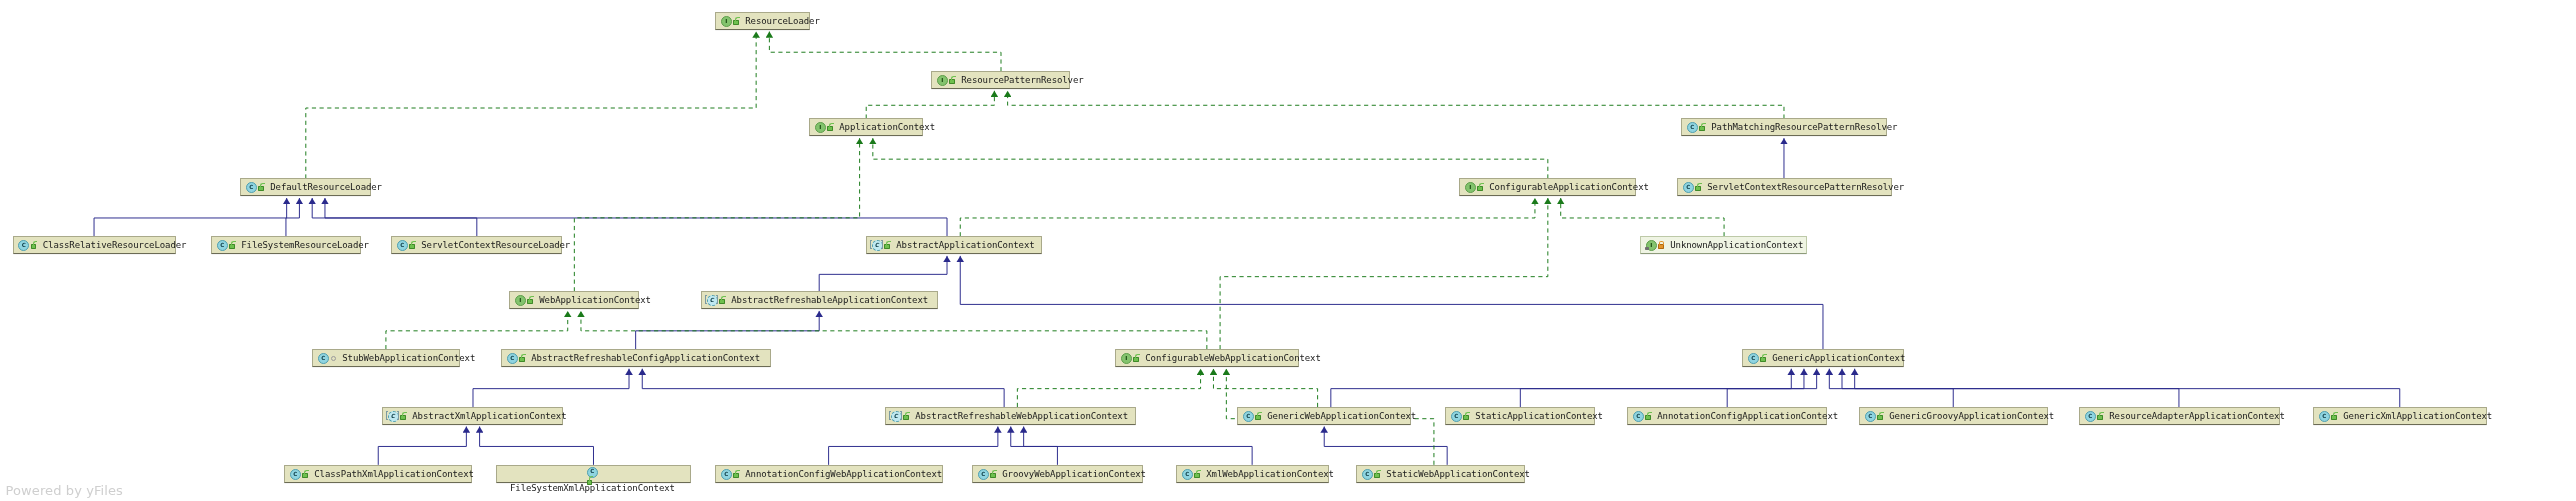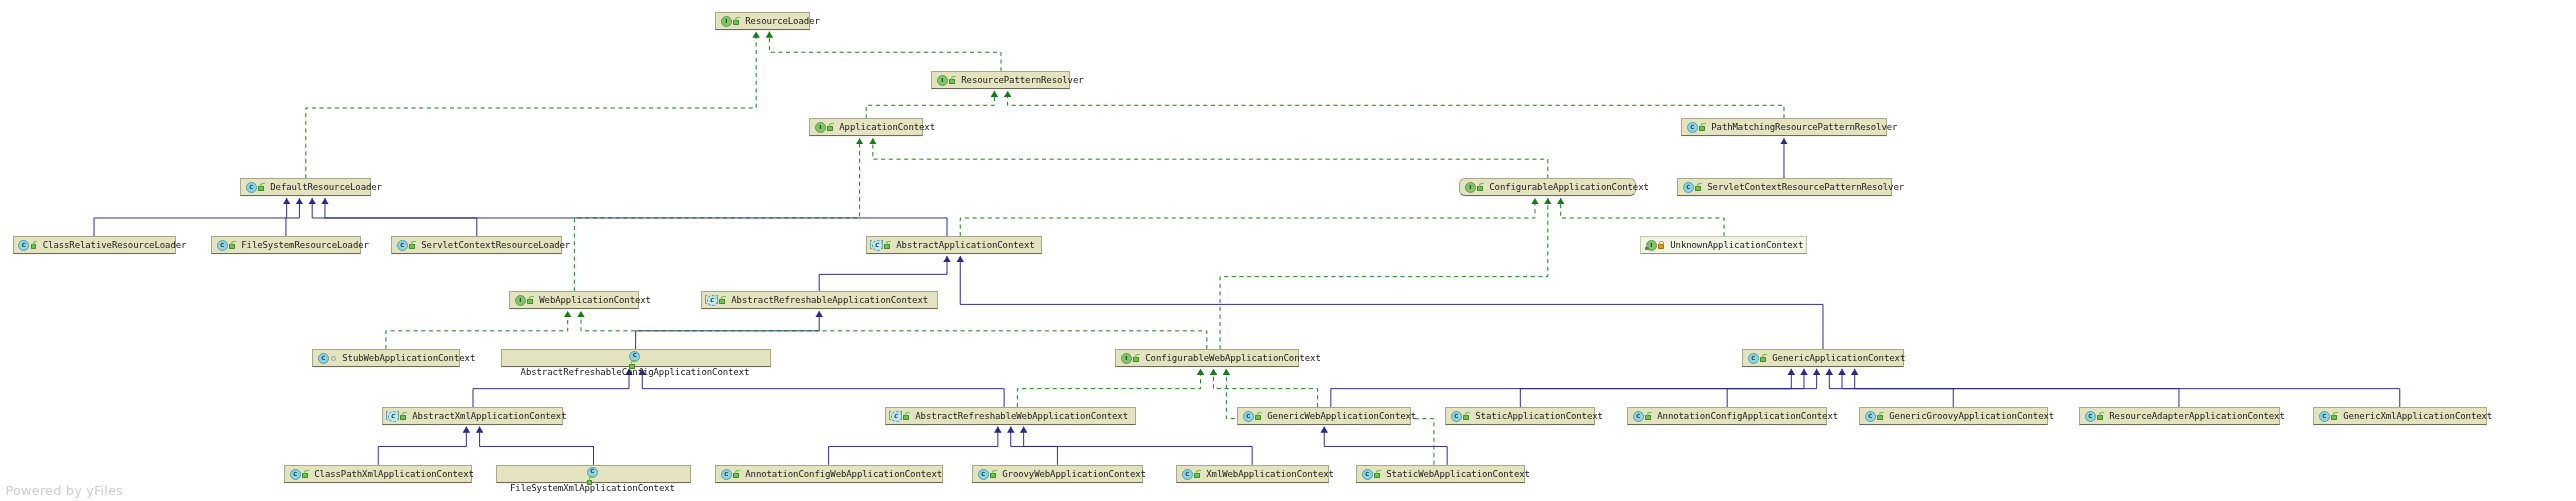--- a/index.html
+++ b/index.html
@@ -275,21 +275,21 @@
         <span class="visicon pub"></span>
         <span class="node-label">PathMatchingResourcePatternResolver</span>
       </div>
       <div class="uml-node" style="left: 240px; top: 178px; width: 131px;">
         <span class="tyicon cls">
           <span class="disc">C</span>
         </span>
         <span class="visicon pub"></span>
         <span class="node-label">DefaultResourceLoader</span>
       </div>
-      <div class="uml-node" style="left: 1459px; top: 178px; width: 177px; border-radius: 6px;">
+      <div class="uml-node" style="left: 1459px; top: 178px; width: 177px;">
         <span class="tyicon iface">
           <span class="disc">I</span>
         </span>
         <span class="visicon pub"></span>
         <span class="node-label">ConfigurableApplicationContext</span>
       </div>
       <div class="uml-node" style="left: 1677px; top: 178px; width: 215px;">
         <span class="tyicon cls">
           <span class="disc">C</span>
         </span>
@@ -345,21 +345,21 @@
         <span class="visicon pub"></span>
         <span class="node-label">AbstractRefreshableApplicationContext</span>
       </div>
       <div class="uml-node" style="left: 312px; top: 349px; width: 148px;">
         <span class="tyicon cls">
           <span class="disc">C</span>
         </span>
         <span class="visicon pkg"></span>
         <span class="node-label">StubWebApplicationContext</span>
       </div>
-      <div class="uml-node" style="left: 501px; top: 349px; width: 270px; flex-direction: column;">
+      <div class="uml-node" style="left: 501px; top: 349px; width: 270px;">
         <span class="tyicon cls">
           <span class="disc">C</span>
         </span>
         <span class="visicon pub"></span>
         <span class="node-label">AbstractRefreshableConfigApplicationContext</span>
       </div>
       <div class="uml-node" style="left: 1115px; top: 349px; width: 184px;">
         <span class="tyicon iface">
           <span class="disc">I</span>
         </span>

